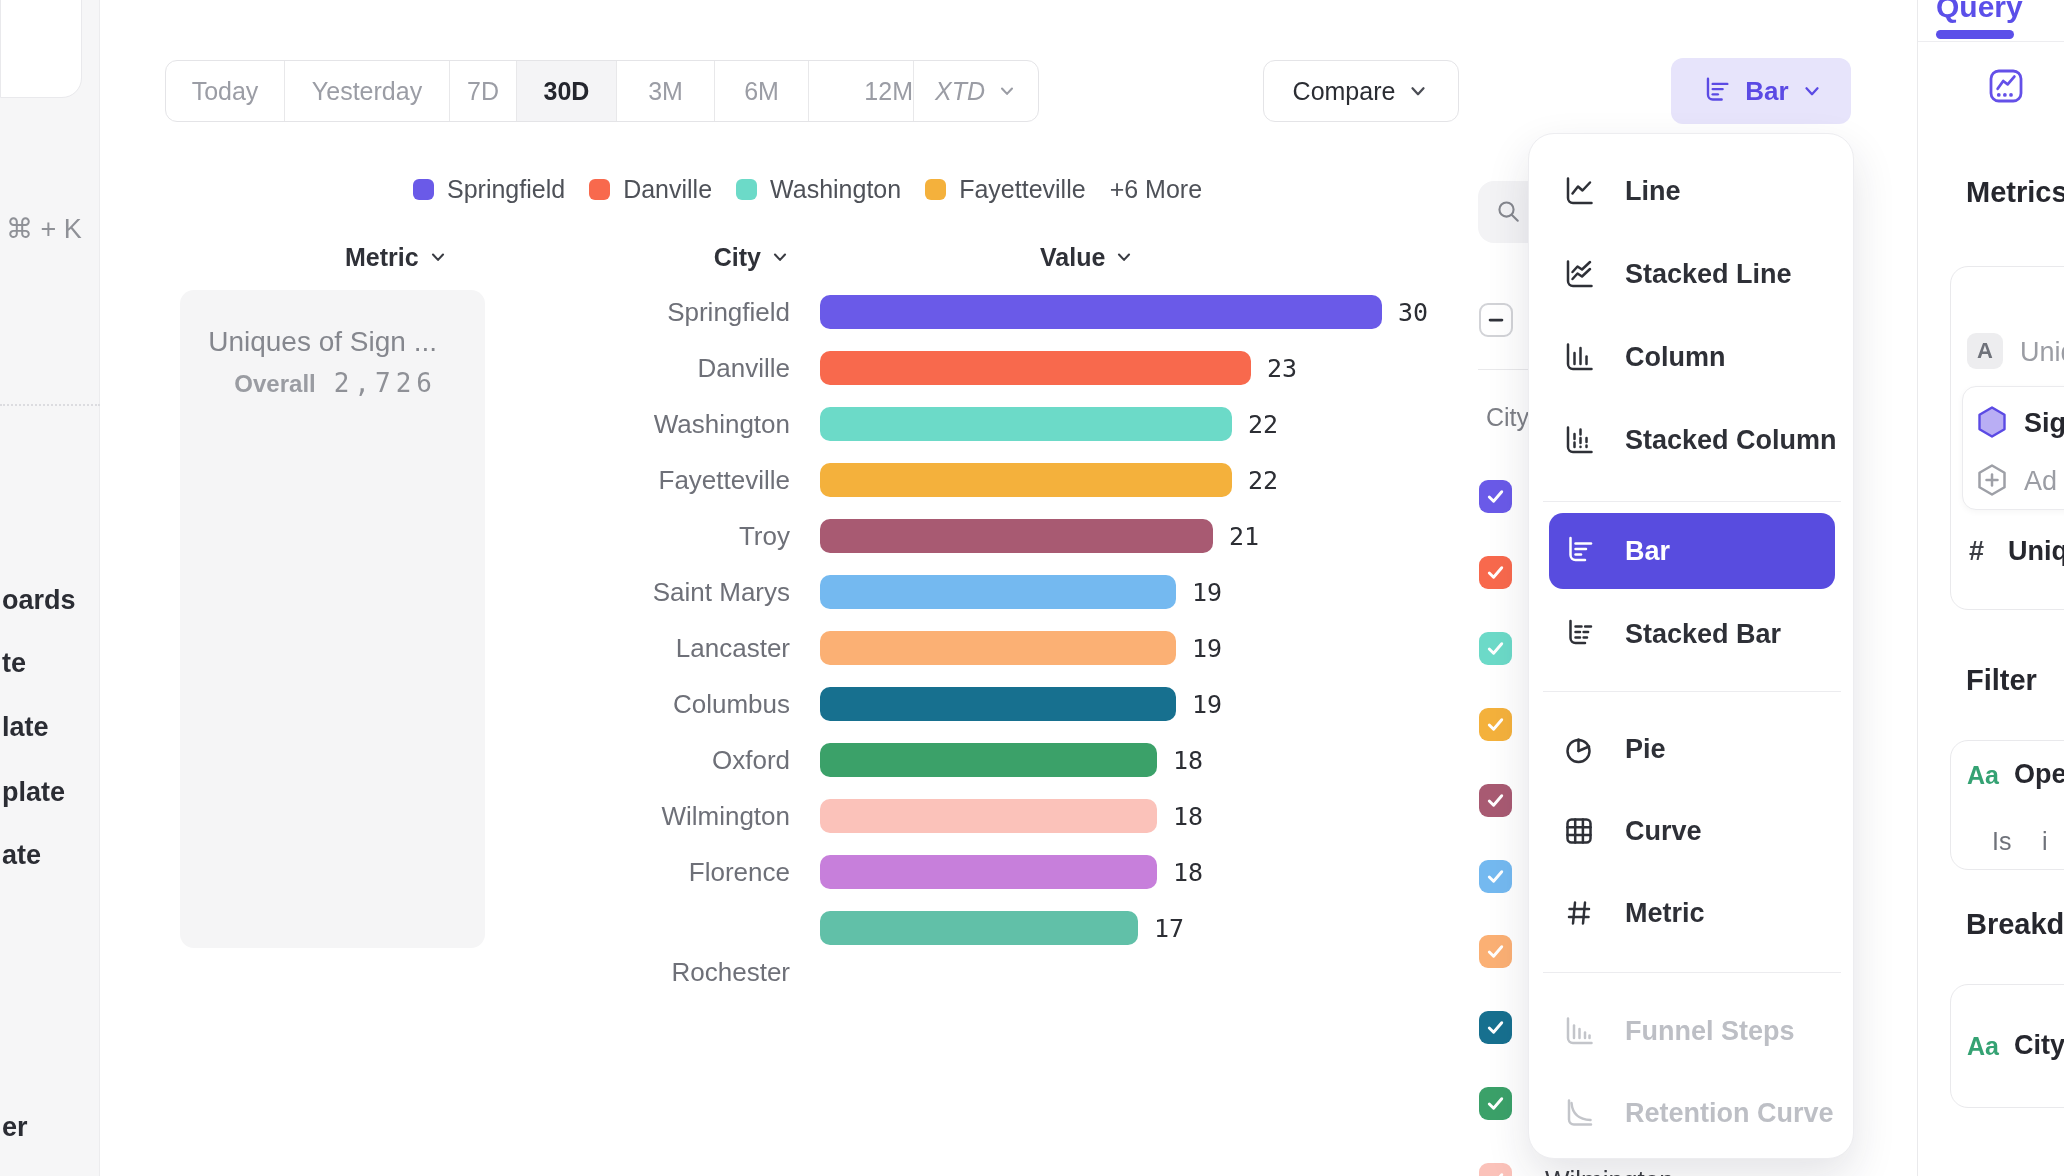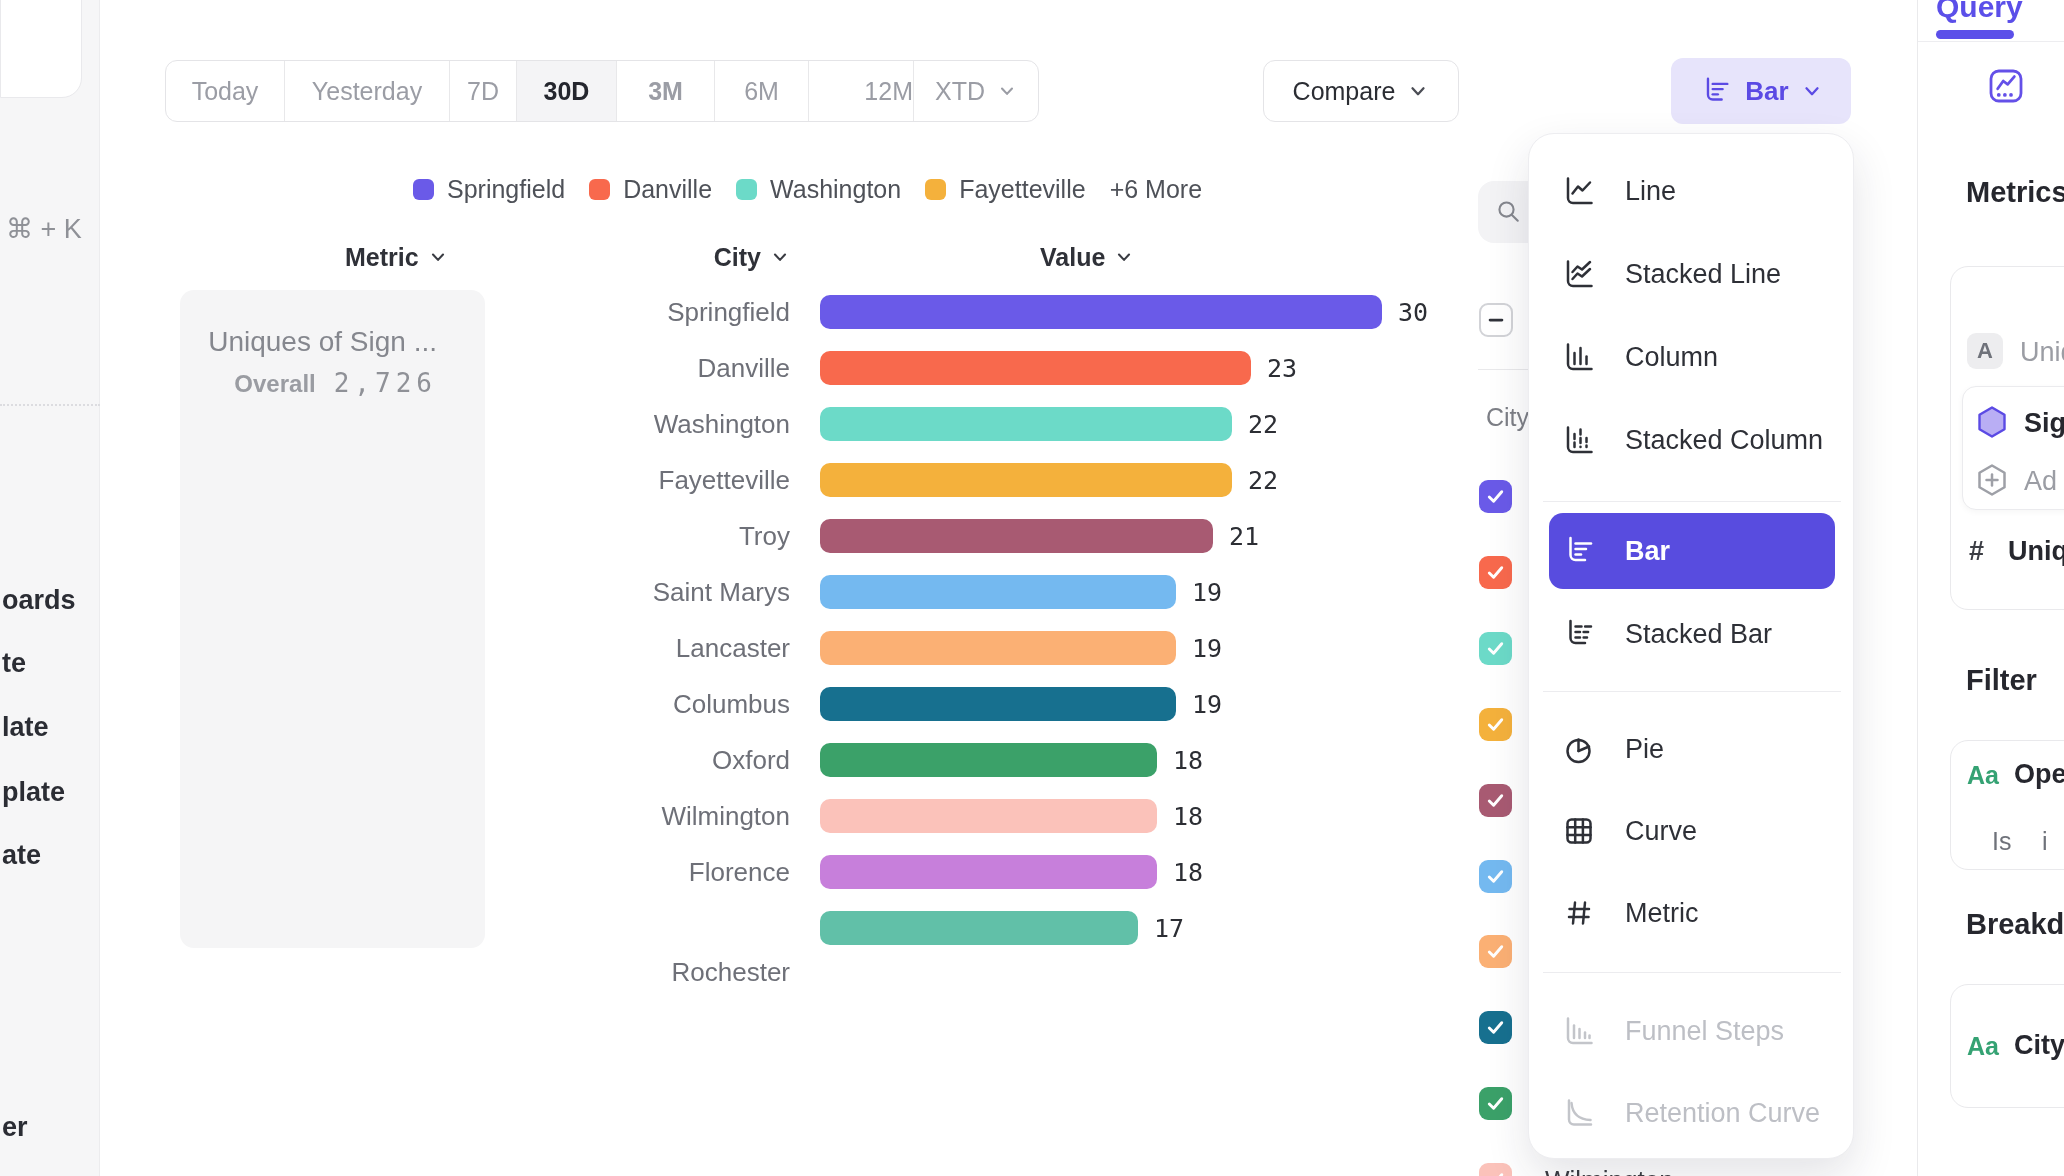--- a/index.html
+++ b/index.html
@@ -59,21 +59,21 @@
 .minus-box{left:1479px;top:303px;width:34px;height:34px;background:#fff;border:2px solid #d2d3d7;border-radius:9px;display:flex;align-items:center;justify-content:center;color:#30323a}
 .filter-divider{left:1478px;top:369px;width:116px;height:1px;background:#e9e9eb}
 .city-col-label{left:1486px;top:403px;font-size:25px;font-weight:500;color:#7d7f86}
 .cb{left:1479px;width:33px;height:33px;border-radius:9px;display:flex;align-items:center;justify-content:center;color:#fff;z-index:2}
 .cb-label{left:1545px;transform:translateY(-50%);font-size:26px;font-weight:500;color:#3a3c42;white-space:nowrap;z-index:1}
 
 
 .menu{left:1528px;top:133px;width:326px;height:1026px;background:#fff;border:1px solid #ededf0;border-radius:26px;box-shadow:0 18px 44px rgba(30,30,60,.12);z-index:20}
 .menu-item-bg{position:absolute;left:20px;width:286px;height:76px;border-radius:14px;background:#584cdf}
 .menu-ic{position:absolute;left:32px;width:36px;height:36px;color:#2e3037}
-.menu-label{position:absolute;left:96px;transform:translateY(-50%);font-size:27px;font-weight:400;color:#2e3037;white-space:nowrap}
+.menu-label{position:absolute;left:96px;transform:translateY(-50%);font-size:27px;font-weight:700;color:#2e3037;white-space:nowrap}
 .menu-divider{position:absolute;left:14px;width:298px;height:1px;background:#ececef}
 .menu .sel .menu-label{color:#fff;font-weight:700}
 .menu .dis{color:#bdbfc5}
 
 
 .qpanel{left:1917px;top:0;width:147px;height:1176px;background:#fff;border-left:1px solid #eaeaec}
 .q-tab{left:1936px;top:-10px;font-size:30px;font-weight:700;color:#5b4fe9}
 .q-underline{left:1936px;top:30px;width:78px;height:9px;border-radius:5px;background:#5b4fe9}
 .q-divider{left:1918px;top:41px;width:146px;height:1px;background:#ededf0}
 .q-chart-ic{left:1986px;top:66px;color:#6450e8}
@@ -111,30 +111,30 @@
       </div>
       <div class="seg" style="width: 165px;">
         <span>Yesterday</span>
       </div>
       <div class="seg" style="width: 67px;">
         <span>7D</span>
       </div>
       <div class="seg active" style="width: 100px;">
         <span>30D</span>
       </div>
-      <div class="seg" style="width: 98px; font-weight: bold;">
+      <div class="seg" style="width: 98px;">
         <span>3M</span>
       </div>
       <div class="seg" style="width: 94px;">
         <span>6M</span>
       </div>
       <div class="seg" style="width: 105px; justify-content: flex-end;">
         <span>12M</span>
       </div>
-      <div class="seg" style="width: 125px;">
+      <div class="seg" style="width: 125px; font-style: italic;">
         <span>XTD</span>
         <span class="icon seg-ch" style="height: 20px; width: 20px;">
           <svg viewBox="0 0 24 24" xmlns="http://www.w3.org/2000/svg">
             <path d="M6 9 L12 15.5 L18 9" fill="none" stroke="currentColor" stroke-width="2.5" stroke-linecap="round" stroke-linejoin="round"></path>
           </svg>
         </span>
       </div>
     </div>
 
   <div class="abs btn compare-btn">

